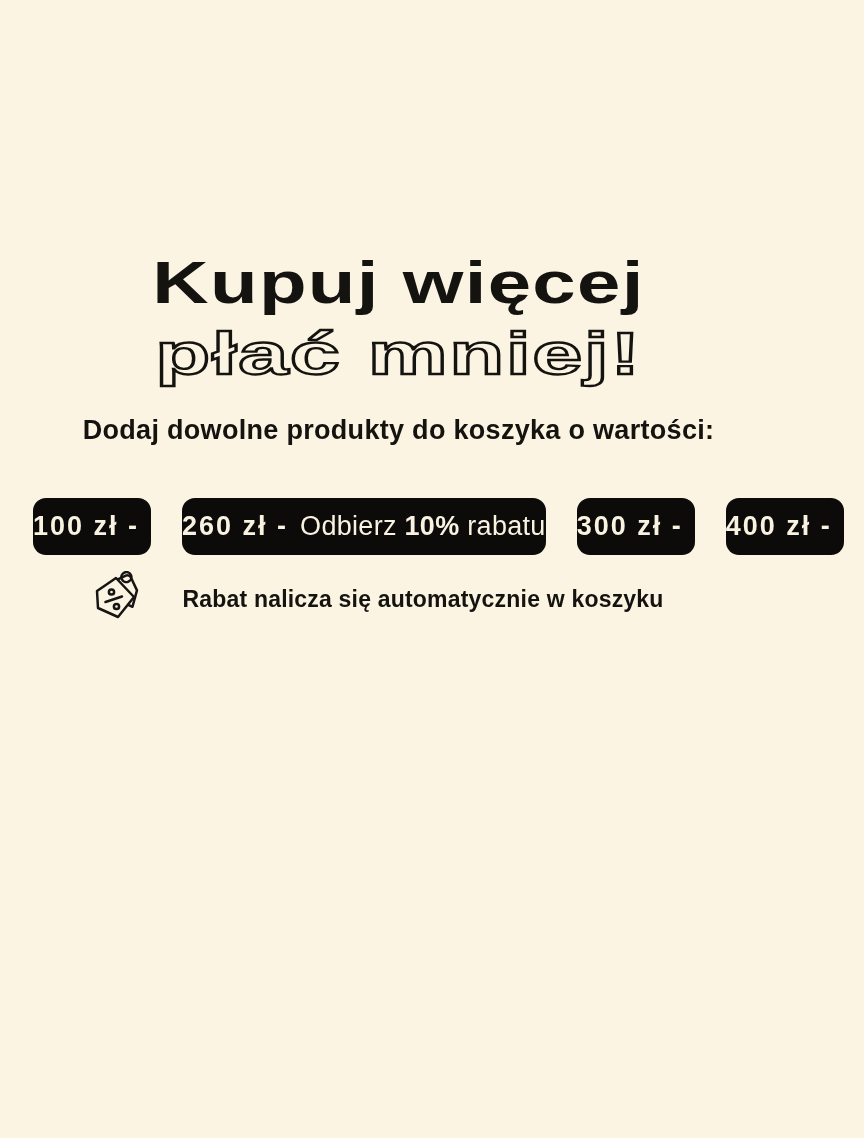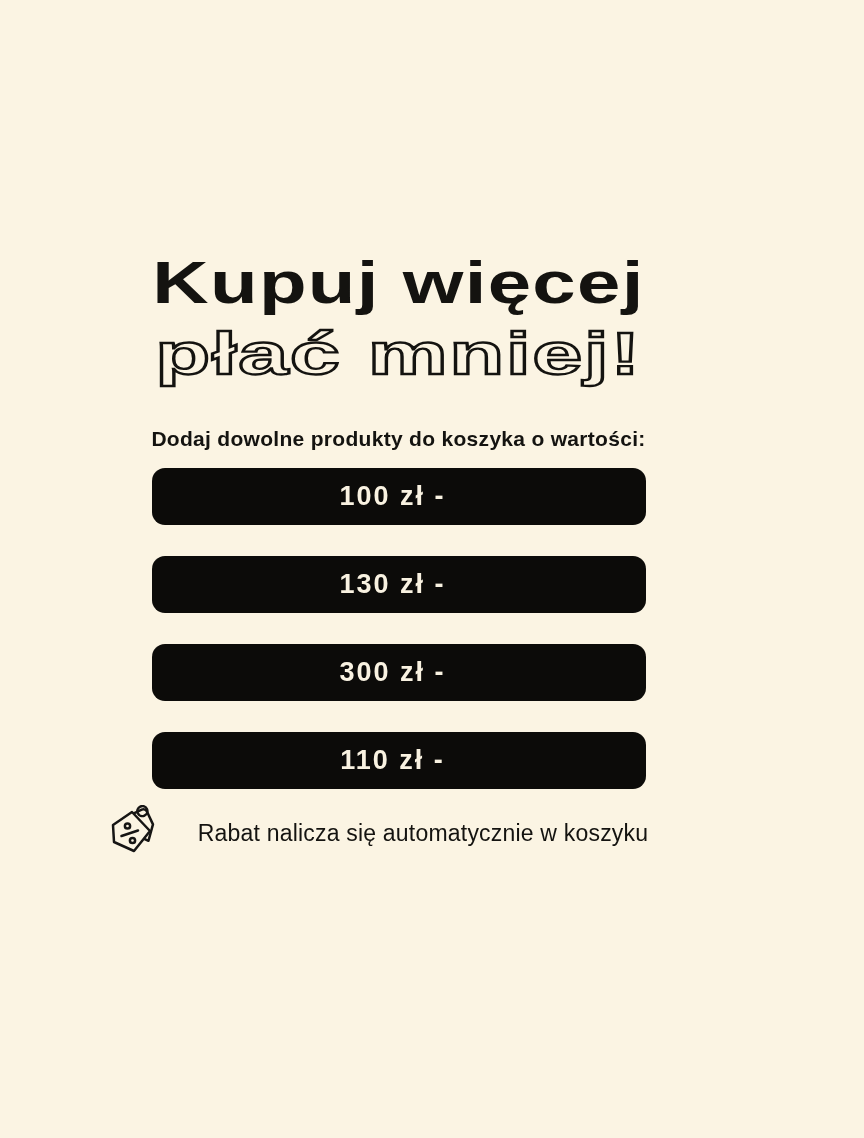--- a/index.html
+++ b/index.html
@@ -38,30 +38,30 @@
     margin-top: 5px;
     transform: scaleX(1.50);
     transform-origin: 50% 50%;
     color: transparent;
     -webkit-text-stroke: 2.3px #141310;
   }
   @supports not (-webkit-text-stroke: 1px #000) {
     .headline-outline { color: #141310; }
   }
   .promo-subtitle {
-    margin-top: 40px;
+    margin-top: 28px;
     text-align: center;
-    font-size: 21px;
+    font-size: 27px;
     font-weight: 600;
     letter-spacing: 0.3px;
   }
   .tier-list {
-    margin-top: 17px;
+    margin-top: 52px;
     display: flex;
-    flex-direction: column;
+    flex-direction: row;
     align-items: center;
     gap: 31px;
   }
   .tier-btn {
     width: 494px;
     height: 57px;
     border-radius: 13px;
     border: none;
     background: #0C0B09;
     color: #F9F2E1;
@@ -91,21 +91,21 @@
     margin-top: 16px;
     display: flex;
     align-items: center;
     justify-content: center;
     gap: 13px;
     position: relative;
     left: -22px;
   }
   .footer-note {
     font-size: 23px;
-    font-weight: 400;
+    font-weight: 700;
     letter-spacing: 0.2px;
     margin-left: 24px;
   }
   .tag-icon svg { display: block; }
 </style>
 </head>
 <body>
 
 <div class="promo-banner">
 
@@ -115,29 +115,30 @@
 
   <div class="promo-subtitle">Dodaj dowolne produkty do koszyka o wartości:</div>
 
   <div class="tier-list">
 
     <button class="tier-btn">
       <span class="tier-amount">100 zł -</span>
     </button>
 
     <button class="tier-btn">
-      <span class="tier-amount">130 zł -</span>
+      <span class="tier-amount">260 zł -</span>
+      <span class="tier-desc"><span>Odbierz </span><span class="discount-highlight">10%</span><span> rabatu</span></span>
     </button>
 
     <button class="tier-btn">
       <span class="tier-amount">300 zł -</span>
     </button>
 
     <button class="tier-btn">
-      <span class="tier-amount">110 zł -</span>
+      <span class="tier-amount">400 zł -</span>
     </button>
 
   </div>
 
   <div class="footer-row">
     <span class="tag-icon">
       <svg width="56" height="56" viewBox="0 0 56 56" aria-hidden="true">
         <g fill="none" stroke="#161514" stroke-width="2.5" stroke-linejoin="round" stroke-linecap="round">
 
           <g transform="rotate(-25 38 24)">

